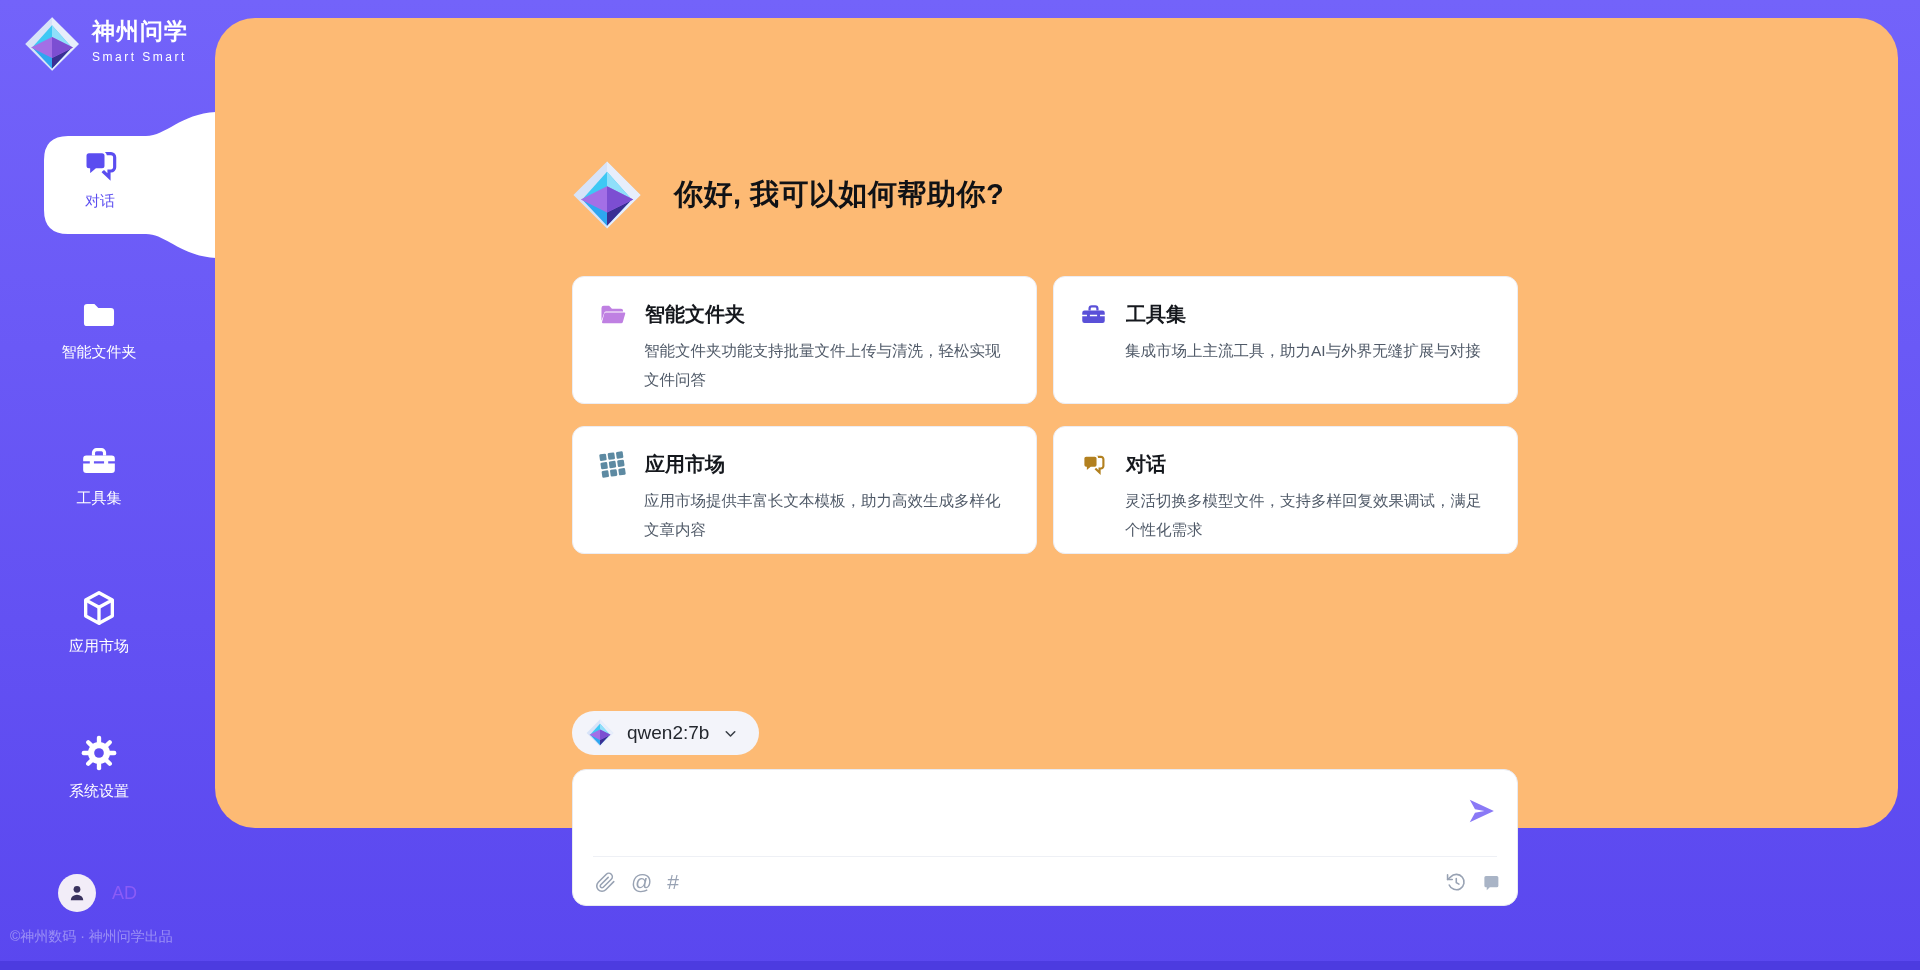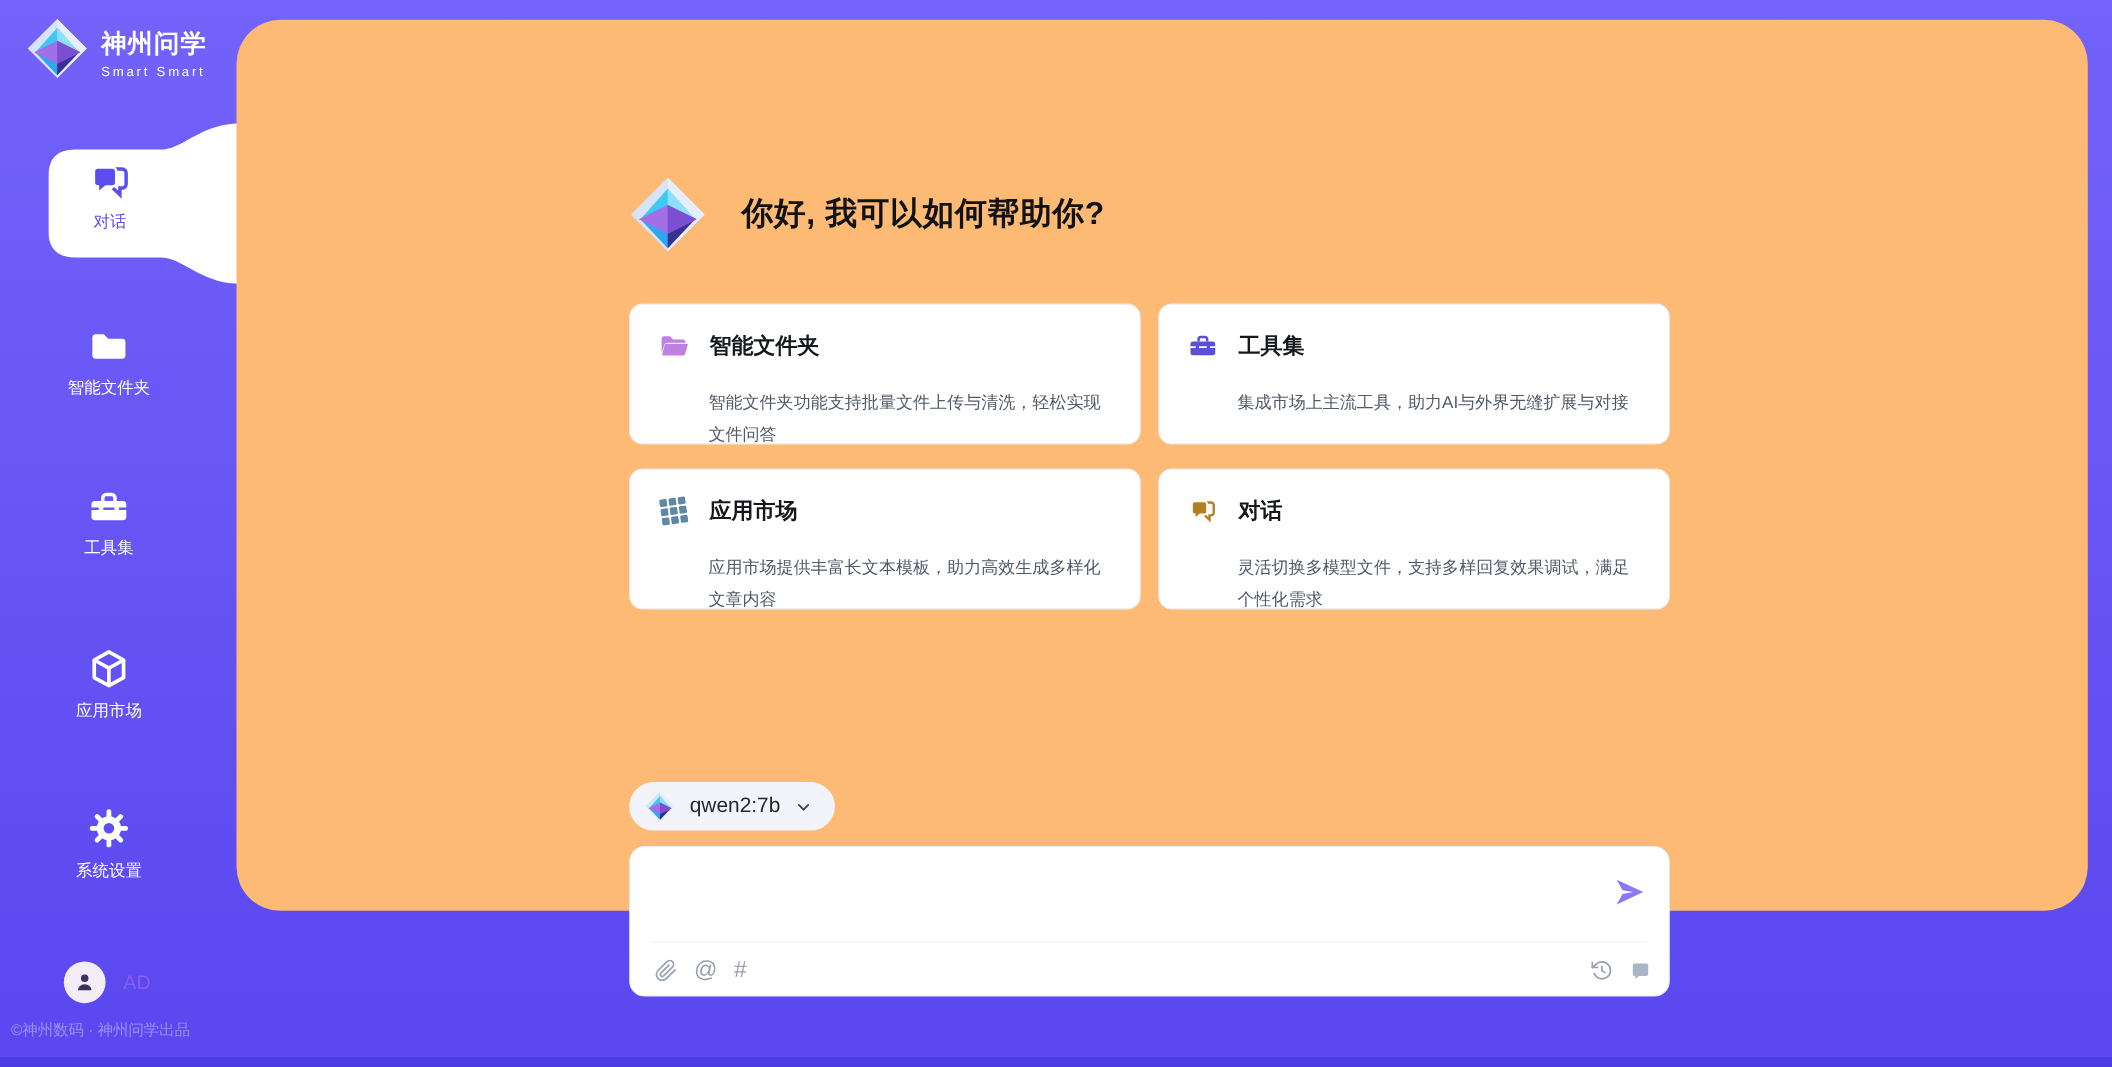--- a/index.html
+++ b/index.html
@@ -3,21 +3,21 @@
 <meta charset="utf-8">
 <style>
   html,body{margin:0;padding:0;}
   body{
     width:1920px;height:970px;position:relative;overflow:hidden;
     background:linear-gradient(180deg,#7363FA 0%,#5A47EF 100%);
     font-family:"Liberation Sans","DejaVu Sans",sans-serif;
     -webkit-font-smoothing:antialiased;
   }
   
-  .brand{position:absolute;left:24px;top:16px;display:flex;align-items:flex-end;gap:12px;}
+  .brand{position:absolute;left:24px;top:16px;display:flex;align-items:flex-start;gap:12px;}
   .brand-text{display:flex;flex-direction:column;gap:3px;}
   .brand-title{color:#fff;font-size:23px;font-weight:bold;letter-spacing:1px;}
   .brand-sub{color:#fff;font-size:12px;letter-spacing:2.5px;}
   .tab-shape{position:absolute;left:44px;top:112px;width:172px;height:146px;}
   .tab-content{position:absolute;left:44px;top:145px;width:112px;display:flex;flex-direction:column;align-items:center;gap:7px;cursor:pointer;}
   .tab-label{font-size:15px;color:#5B4DF0;}
   .nav-item{position:absolute;left:0;width:198px;display:flex;flex-direction:column;align-items:center;gap:9px;cursor:pointer;}
   .nav-label{font-size:15px;color:#fff;}
   .nav-1{top:296px;} .nav-2{top:442px;} .nav-3{top:588px;} .nav-4{top:733px;}
   .user-row{position:absolute;left:58px;top:874px;display:flex;align-items:center;gap:16px;cursor:pointer;}
@@ -26,21 +26,21 @@
   .side-footer{position:absolute;left:10px;top:928px;font-size:14px;color:rgba(255,255,255,.38);}
   .bottom-bar{position:absolute;left:0;right:0;bottom:0;height:9px;background:#4C3BE0;}
   
   .panel{position:absolute;left:215px;top:18px;width:1683px;height:810px;background:#fdba74;border-radius:40px;}
   .greeting{position:absolute;left:357px;top:142px;display:flex;align-items:center;gap:32px;}
   .greeting h1{margin:0;font-size:29px;font-weight:bold;color:#101216;letter-spacing:.5px;}
   .cards{position:absolute;left:357px;top:258px;width:946px;display:grid;grid-template-columns:1fr 1fr;column-gap:16px;row-gap:22px;}
   .card{height:128px;border:1px solid #ECEDF3;border-radius:12px;padding:24px 26px 0 26px;box-sizing:border-box;background:#fff;cursor:pointer;}
   .card-head{display:flex;align-items:center;gap:19px;}
   .card-title{font-size:20px;font-weight:bold;color:#15181D;}
-  .card-desc{margin:24px 0 0 45px;font-size:15.5px;line-height:29px;color:#505A68;}
+  .card-desc{margin:8px 0 0 45px;font-size:15.5px;line-height:29px;color:#505A68;}
   .model-pill{position:absolute;left:357px;top:693px;height:44px;border-radius:22px;background:#F3F4FA;display:inline-flex;align-items:center;gap:13px;padding:0 20px 0 14px;cursor:pointer;}
   .model-label{font-size:19px;color:#23272E;}
   .composer{position:absolute;left:357px;top:751px;width:946px;height:137px;border:1.5px solid #E8EAF1;border-radius:14px;box-sizing:border-box;background:#fff;}
   .composer textarea{position:absolute;left:20px;top:14px;width:850px;height:58px;border:none;outline:none;resize:none;font-size:19px;color:#333;font-family:inherit;background:transparent;}
   .composer textarea::placeholder{color:#B9BFCC;}
   .send-btn{position:absolute;right:20px;top:26px;cursor:pointer;line-height:0;}
   .composer-divider{position:absolute;left:20px;right:20px;top:86px;height:1px;background:#EEF0F5;}
   .actions{position:absolute;left:22px;right:16px;top:95px;height:34px;display:flex;align-items:center;color:#98A2B3;}
   .actions .grow{flex:1;}
   .act-icon{display:flex;align-items:center;justify-content:center;margin-right:15px;cursor:pointer;line-height:0;}

